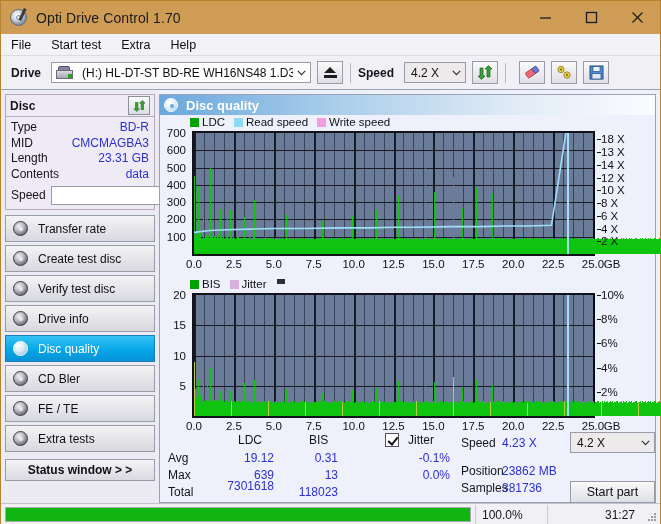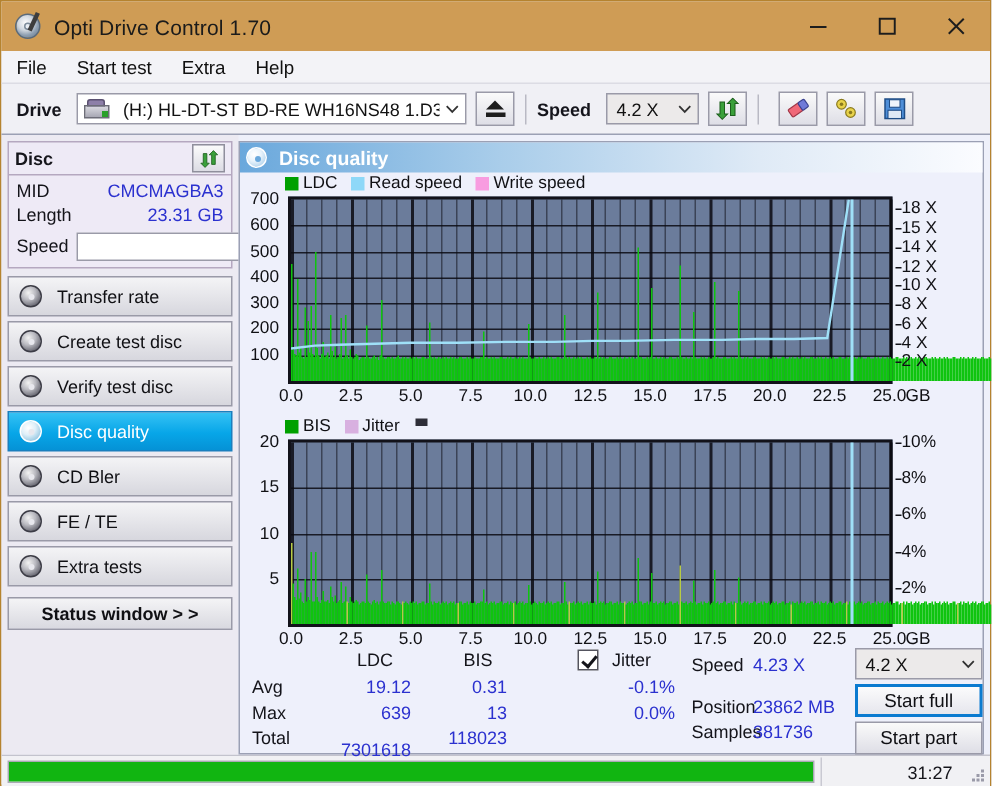--- a/index.html
+++ b/index.html
@@ -349,26 +349,34 @@
           <div class="t">Disc</div>
           <div class="btn">
             <svg width="13" height="12" viewBox="0 0 16 15">
               <path d="M3 3 L3 11 L1 11 L4.5 14.5 L8 11 L6 11 L6 3 Z" fill="#3aa03a" stroke="#1d5f1d" stroke-width="0.7"></path>
               <path d="M13 12 L13 4 L15 4 L11.5 0.5 L8 4 L10 4 L10 12 Z" fill="#3aa03a" stroke="#1d5f1d" stroke-width="0.7"></path>
             </svg>
           </div>
         </div>
         <div class="disc-rows">
           <div class="drow">
+            <span class="k">Type</span>
+            <span class="v">BD-R</span>
+          </div>
+          <div class="drow">
             <span class="k">MID</span>
             <span class="v">CMCMAGBA3</span>
           </div>
           <div class="drow">
             <span class="k">Length</span>
             <span class="v">23.31 GB</span>
+          </div>
+          <div class="drow">
+            <span class="k">Contents</span>
+            <span class="v">data</span>
           </div>
           <div class="label-row">
             <span class="k">Speed</span>
             <input class="label-input" type="text" value="" style="">
             <div class="label-btn">
               <div class="cd-glyph"></div>
             </div>
           </div>
         </div>
       </div>
@@ -377,20 +385,24 @@
         <span class="disc-ico"></span>
         <span class="lbl">Transfer rate</span>
       </div>
       <div class="navbtn">
         <span class="disc-ico"></span>
         <span class="lbl">Create test disc</span>
       </div>
       <div class="navbtn">
         <span class="disc-ico"></span>
         <span class="lbl">Verify test disc</span>
+      </div>
+      <div class="navbtn">
+        <span class="disc-ico"></span>
+        <span class="lbl">Drive info</span>
       </div>
       <div class="navbtn active">
         <span class="disc-ico"></span>
         <span class="lbl">Disc quality</span>
       </div>
       <div class="navbtn">
         <span class="disc-ico"></span>
         <span class="lbl">CD Bler</span>
       </div>
       <div class="navbtn">
@@ -964,21 +976,21 @@
             <div class="ytick-r" style="top: 84.7895px; left: 4px;">6 X</div>
             <div class="tickmark" style="left: 0px; width: 4px; height: 1px; top: 84.7895px;"></div>
             <div class="ytick-r" style="top: 72.0526px; left: 4px;">8 X</div>
             <div class="tickmark" style="left: 0px; width: 4px; height: 1px; top: 72.0526px;"></div>
             <div class="ytick-r" style="top: 59.3158px; left: 4px;">10 X</div>
             <div class="tickmark" style="left: 0px; width: 4px; height: 1px; top: 59.3158px;"></div>
             <div class="ytick-r" style="top: 46.5789px; left: 4px;">12 X</div>
             <div class="tickmark" style="left: 0px; width: 4px; height: 1px; top: 46.5789px;"></div>
             <div class="ytick-r" style="top: 33.8421px; left: 4px;">14 X</div>
             <div class="tickmark" style="left: 0px; width: 4px; height: 1px; top: 33.8421px;"></div>
-            <div class="ytick-r" style="top: 21.1053px; left: 4px;">15 X</div>
+            <div class="ytick-r" style="top: 21.1053px; left: 4px;">13 X</div>
             <div class="tickmark" style="left: 0px; width: 4px; height: 1px; top: 21.1053px;"></div>
             <div class="ytick-r" style="top: 8.36842px; left: 4px;">18 X</div>
             <div class="tickmark" style="left: 0px; width: 4px; height: 1px; top: 8.36842px;"></div>
           </div>
         <div id="ldcXAxis" style="position:absolute;left:0;top:129px;width:497px;height:16px;">
             <div class="xtick" style="left: 34px; top: 0px;">0.0</div>
             <div class="xtick" style="left: 73.9px; top: 0px;">2.5</div>
             <div class="xtick" style="left: 113.8px; top: 0px;">5.0</div>
             <div class="xtick" style="left: 153.7px; top: 0px;">7.5</div>
             <div class="xtick" style="left: 193.6px; top: 0px;">10.0</div>
@@ -1564,49 +1576,49 @@
           <div class="stv" style="left:40px;top:19px;width:68px;">19.12</div>
           <div class="stv" style="left:112px;top:19px;width:60px;">0.31</div>
           <div class="stv" style="left:210px;top:19px;width:74px;">-0.1%</div>
 
           <div class="st" style="left:2px;top:36px;">Max</div>
           <div class="stv" style="left:40px;top:36px;width:68px;">639</div>
           <div class="stv" style="left:112px;top:36px;width:60px;">13</div>
           <div class="stv" style="left:210px;top:36px;width:74px;">0.0%</div>
 
           <div class="st" style="left:2px;top:53px;">Total</div>
-          <div class="stv" style="left:40px;top:61px;width:68px;">7301618</div>
+          <div class="stv" style="left:40px;top:47px;width:68px;">7301618</div>
           <div class="stv" style="left:112px;top:53px;width:60px;">118023</div>
 
           <div class="st" style="left:295px;top:4px;">Speed</div>
           <div class="stv" style="left:336px;top:4px;width:60px;text-align:left;">4.23 X</div>
           <div class="st" style="left:295px;top:32px;">Position</div>
           <div class="stv" style="left:336px;top:32px;width:70px;text-align:left;">23862 MB</div>
           <div class="st" style="left:295px;top:49px;">Samples</div>
           <div class="stv" style="left:336px;top:49px;width:70px;text-align:left;">381736</div>
 
           <div class="combo gray" style="position:absolute;left:404px;top:0px;width:85px;height:21px;">
             <div class="cb-text">4.2 X</div>
             <div class="cb-arrow">
               <svg width="9" height="6" viewBox="0 0 9 6">
                   <polyline points="0.8,0.8 4.5,4.6 8.2,0.8" fill="none" stroke="#333" stroke-width="1.2"></polyline>
                 </svg>
             </div>
           </div>
-          <div class="btn-main primary" style="left:404px;top:24px;width:85px;height:22px;">Start full</div>
           <div class="btn-main" style="left:404px;top:49px;width:85px;height:22px;">Start part</div>
         </div>
       </div>
     </div>
   </div>
 
   <div class="statusbar">
     <div class="sb-cell sb-prog">
       <div class="fill" id="progFill" style="width: 100%;"></div>
     </div>
+    <div class="sb-cell sb-pct">100.0%</div>
     <div class="sb-cell sb-time">31:27</div>
     <div class="grip">
       <i style="left:8px;top:8px"></i>
         <i style="left:11px;top:8px"></i>
         <i style="left:11px;top:5px"></i>
       <i style="left:5px;top:11px"></i>
         <i style="left:8px;top:11px"></i>
         <i style="left:11px;top:11px"></i>
     </div>
   </div>

